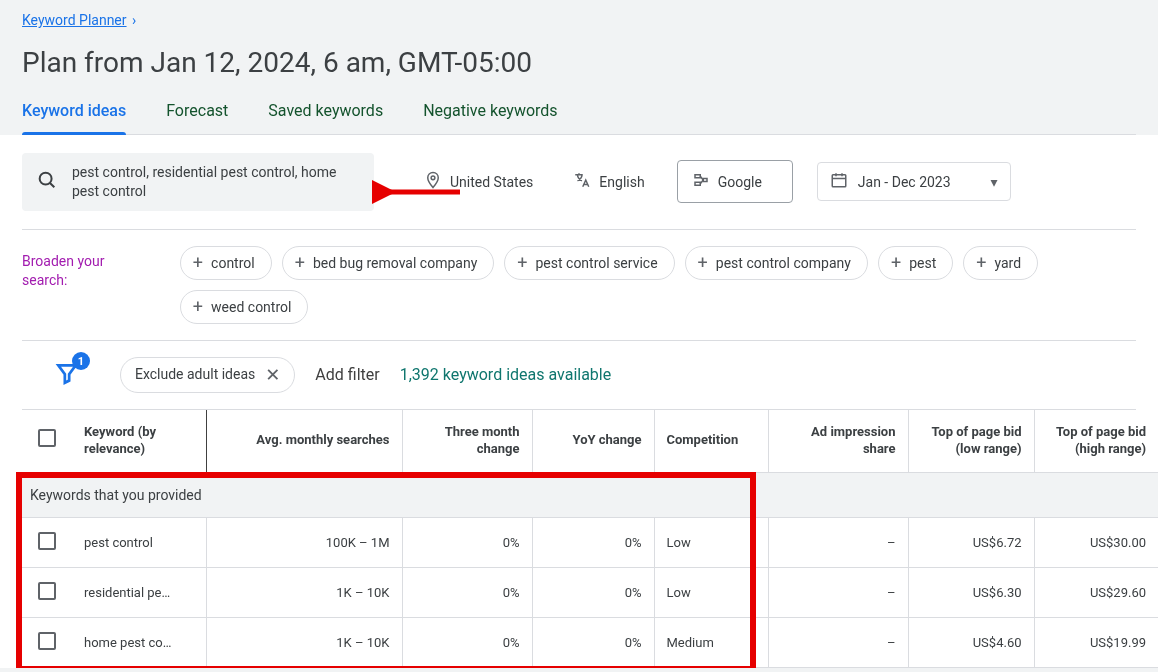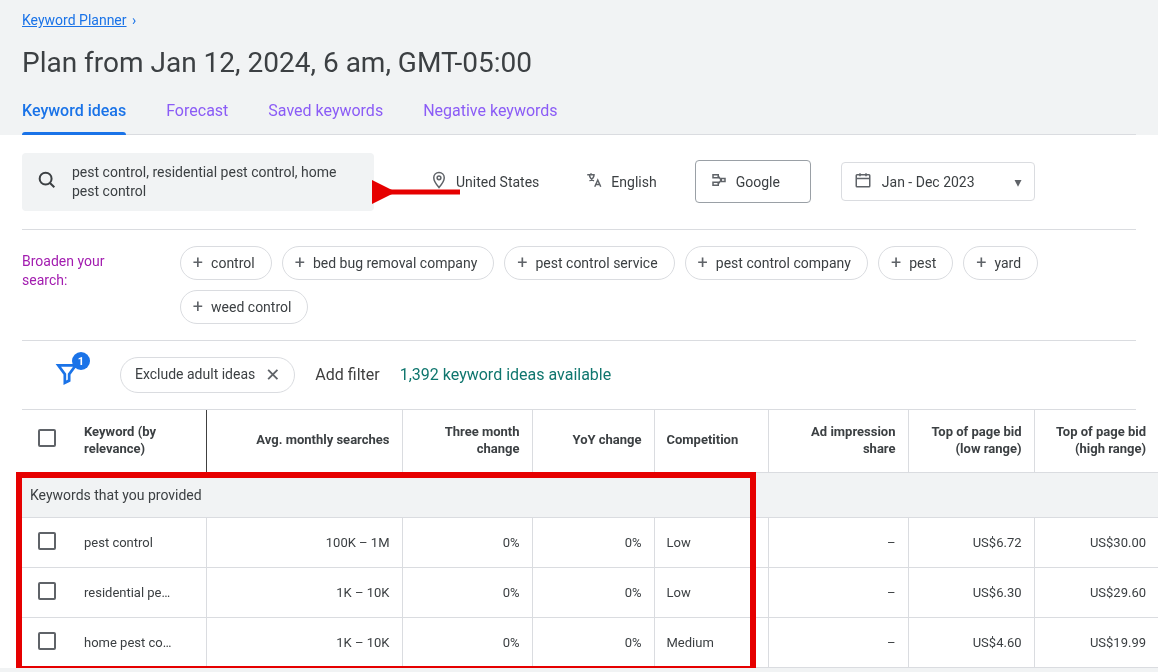--- a/index.html
+++ b/index.html
@@ -3,26 +3,26 @@
   <meta charset="utf-8">
   <style>
     * { box-sizing: border-box; margin: 0; padding: 0; }
     body { font-family: Roboto, Arial, sans-serif; background: #f1f3f4; color: #3c4043; font-size: 14px; width: 1158px; }
     .page { background: #f1f3f4; padding: 12px 22px 0; }
     .breadcrumb { font-size: 14px; }
     .breadcrumb a { color: #1a73e8; text-decoration: underline; }
     .breadcrumb .chev { color: #1a73e8; margin-left: 2px; }
     .title { font-size: 28px; font-weight: 400; color: #3c4043; margin: 18px 0 22px; }
     .tabs { display: flex; gap: 40px; border-bottom: 1px solid #dadce0; }
-    .tab { padding: 0 0 14px; font-size: 16px; color: #8b5cf6; cursor: pointer; position: relative; }
+    .tab { padding: 0 0 14px; font-size: 16px; color: #14532d; cursor: pointer; position: relative; }
     .tab.active { color: #1a73e8; font-weight: 500; }
     .tab.active::after { content: ''; position: absolute; left: 0; right: 0; bottom: -1px; height: 3px; background: #1a73e8; border-radius: 3px 3px 0 0; }
     
     .white-area { background: #fff; margin: 0 -22px; padding: 0 22px; }
-    .search-row { display: flex; align-items: center; gap: 30px; padding: 18px 0; border-bottom: 1px solid #dadce0; position: relative; }
+    .search-row { display: flex; align-items: center; gap: 24px; padding: 18px 0; border-bottom: 1px solid #dadce0; position: relative; }
     .search-box { display: flex; align-items: center; background: #f1f3f4; border-radius: 4px; padding: 10px 14px; width: 352px; gap: 14px; }
     .search-box .icon { flex: 0 0 auto; }
     .search-box .text { font-size: 14px; color: #3c4043; line-height: 1.35; }
     .scope { display: flex; align-items: center; gap: 8px; color: #3c4043; padding: 0 8px; }
     .scope.boxed { border: 1px solid #9aa0a6; border-radius: 4px; padding: 10px 30px 10px 14px; }
     .scope svg { flex: 0 0 auto; }
     .date-range { display: flex; align-items: center; gap: 10px; border: 1px solid #dadce0; border-radius: 4px; padding: 8px 12px; }
     .date-range .dd { color: #5f6368; margin-left: 30px; }
     .arrow { position: absolute; left: 350px; top: 45px; pointer-events: none; }
     

